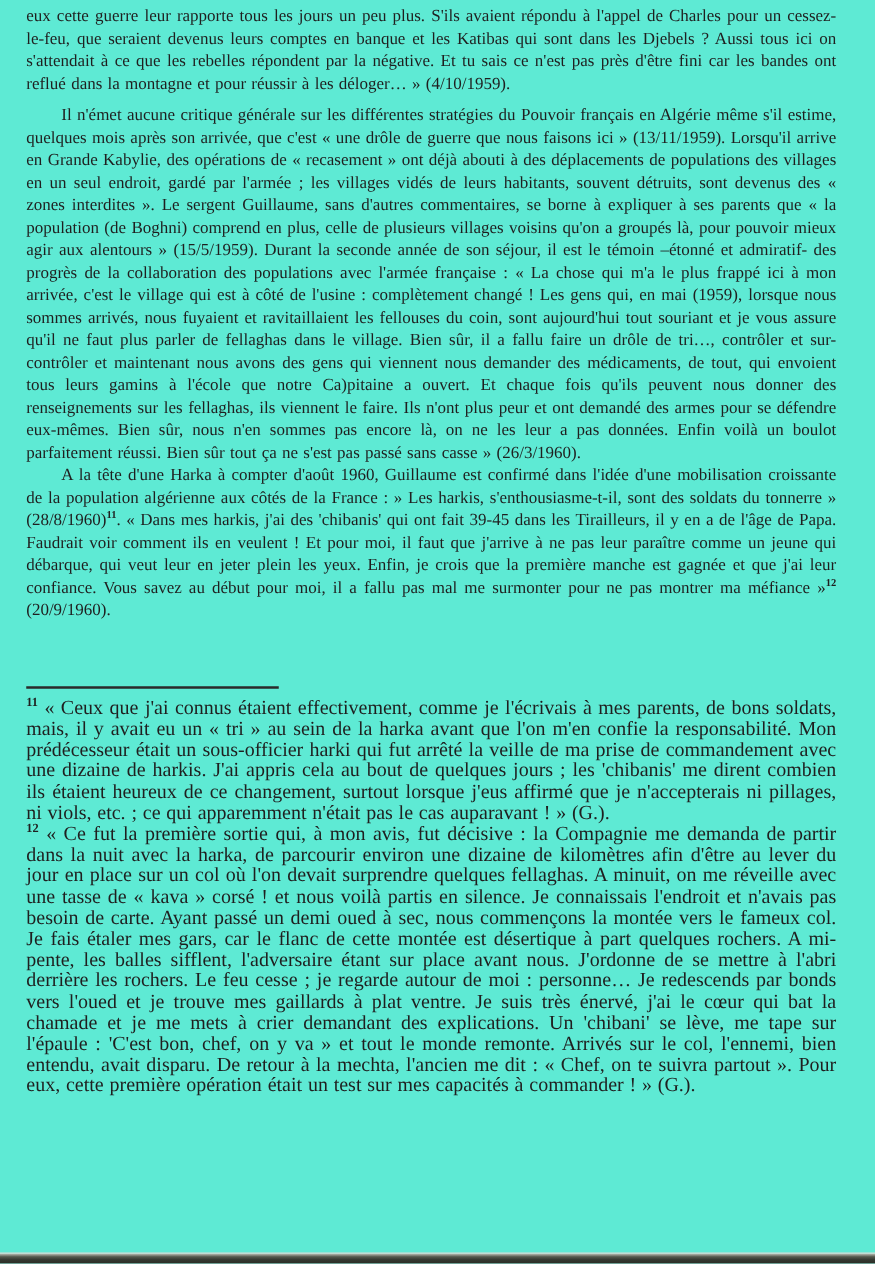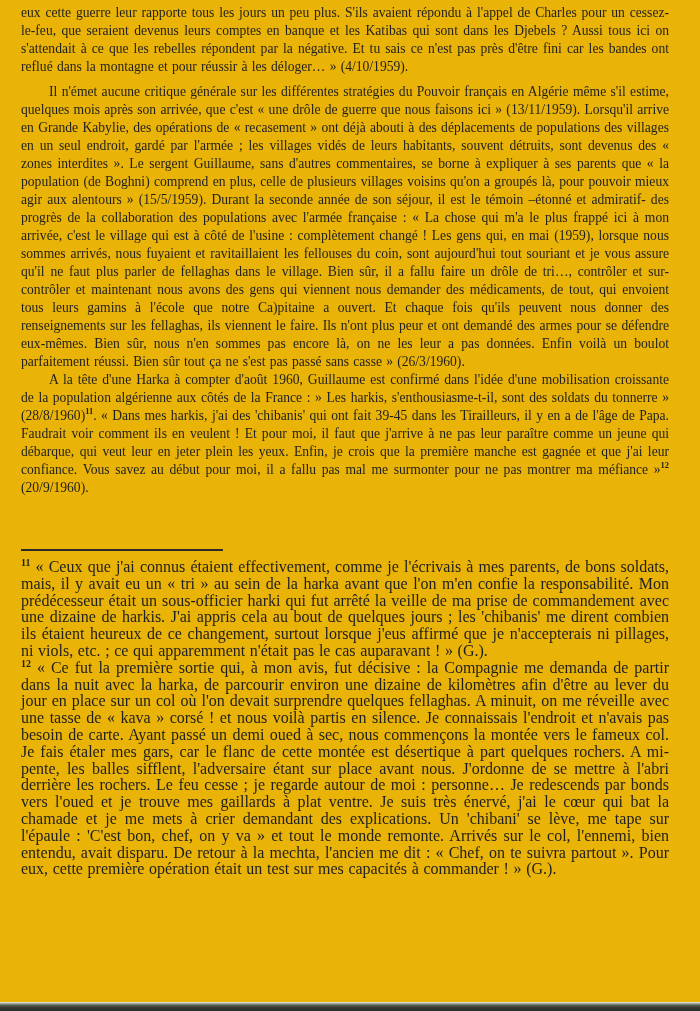--- a/index.html
+++ b/index.html
@@ -4,21 +4,21 @@
 <style>
   html, body {
     margin: 0;
     padding: 0;
     background: #ffffff;
   }
   .viewport {
     position: relative;
     width: 700px;
     height: 1011px;
-    background: #eab308;
+    background: #5eead4;
     overflow: hidden;
     font-family: "Liberation Serif", "DejaVu Serif", serif;
     color: #1f1f1f;
   }
   .page {
     box-sizing: border-box;
     width: 700px;
     padding: 4px 31px 0 21px;
   }
   .body-par {

